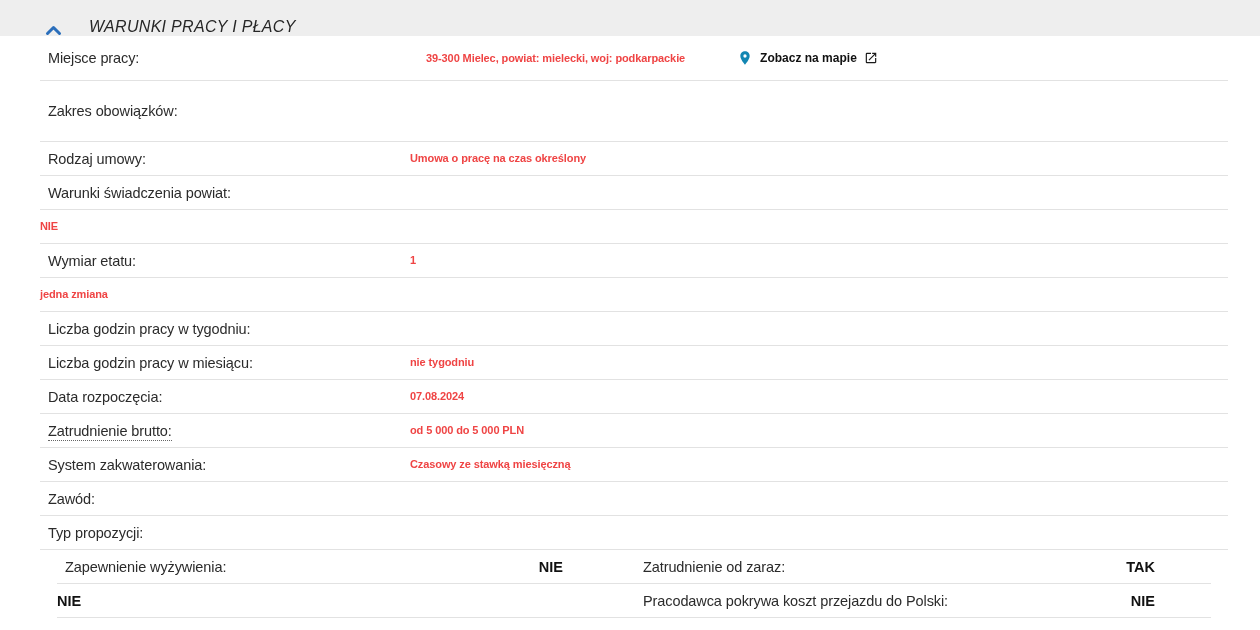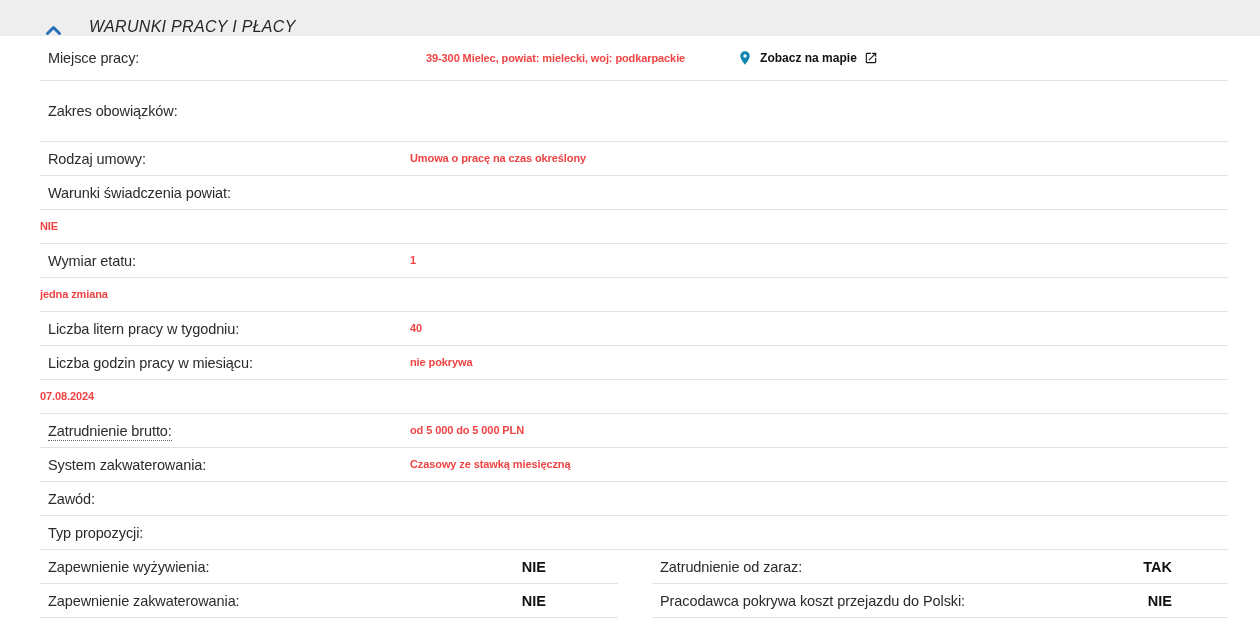--- a/index.html
+++ b/index.html
@@ -41,21 +41,21 @@
   .value-wrap{flex:1;display:flex;align-items:center;}
   .map-link{
     display:inline-flex;align-items:center;margin-left:52px;
     font-size:12px;font-weight:700;color:#111;cursor:pointer;
     text-decoration:none;gap:7px;
   }
   .pin{display:flex;align-items:center;}
   .ext{display:flex;align-items:center;}
   
   .bottom{
-    margin:0 32px 0 40px;display:flex;justify-content:space-between;
+    margin:0 32px 0 40px;display:flex;justify-content:center;
   }
   .bcol{width:578px;}
   .bcol-right{width:576px;}
   .brow{
     box-sizing:border-box;border-bottom:1px solid #e2e2e2;
     display:flex;align-items:center;height:34px;
   }
   .brow .flabel{width:auto;flex:1;}
   .bval{
     font-size:14.5px;font-weight:700;color:#111;text-align:right;
@@ -117,30 +117,30 @@
 <div class="row">
   <div class="flabel">Wymiar etatu:</div>
   <div class="fvalue">1</div>
 </div>
 
 <div class="row">
   <div class="fvalue">jedna zmiana</div>
 </div>
 
 <div class="row">
-  <div class="flabel">Liczba litern pracy w tygodniu:</div>
-  <div class="fvalue">40</div>
+  <div class="flabel">Liczba godzin pracy w tygodniu:</div>
 </div>
 
 <div class="row">
   <div class="flabel">Liczba godzin pracy w miesiącu:</div>
-  <div class="fvalue">nie pokrywa</div>
+  <div class="fvalue">nie tygodniu</div>
 </div>
 
 <div class="row">
+  <div class="flabel">Data rozpoczęcia:</div>
   <div class="fvalue">07.08.2024</div>
 </div>
 
 <div class="row">
   <div class="flabel"><span class="dotted-term">Zatrudnienie brutto:</span></div>
   <div class="fvalue">od 5 000 do 5 000 PLN</div>
 </div>
 
 <div class="row">
   <div class="flabel">System zakwaterowania:</div>
@@ -156,21 +156,20 @@
   <div class="fvalue"></div>
 </div>
 
 <div class="bottom">
   <div class="bcol">
     <div class="brow">
       <div class="flabel">Zapewnienie wyżywienia:</div>
       <div class="bval bval-left">NIE</div>
     </div>
     <div class="brow">
-      <div class="flabel">Zapewnienie zakwaterowania:</div>
       <div class="bval bval-left">NIE</div>
     </div>
   </div>
   <div class="bcol bcol-right">
     <div class="brow">
       <div class="flabel">Zatrudnienie od zaraz:</div>
       <div class="bval bval-right">TAK</div>
     </div>
     <div class="brow">
       <div class="flabel">Pracodawca pokrywa koszt przejazdu do Polski:</div>

